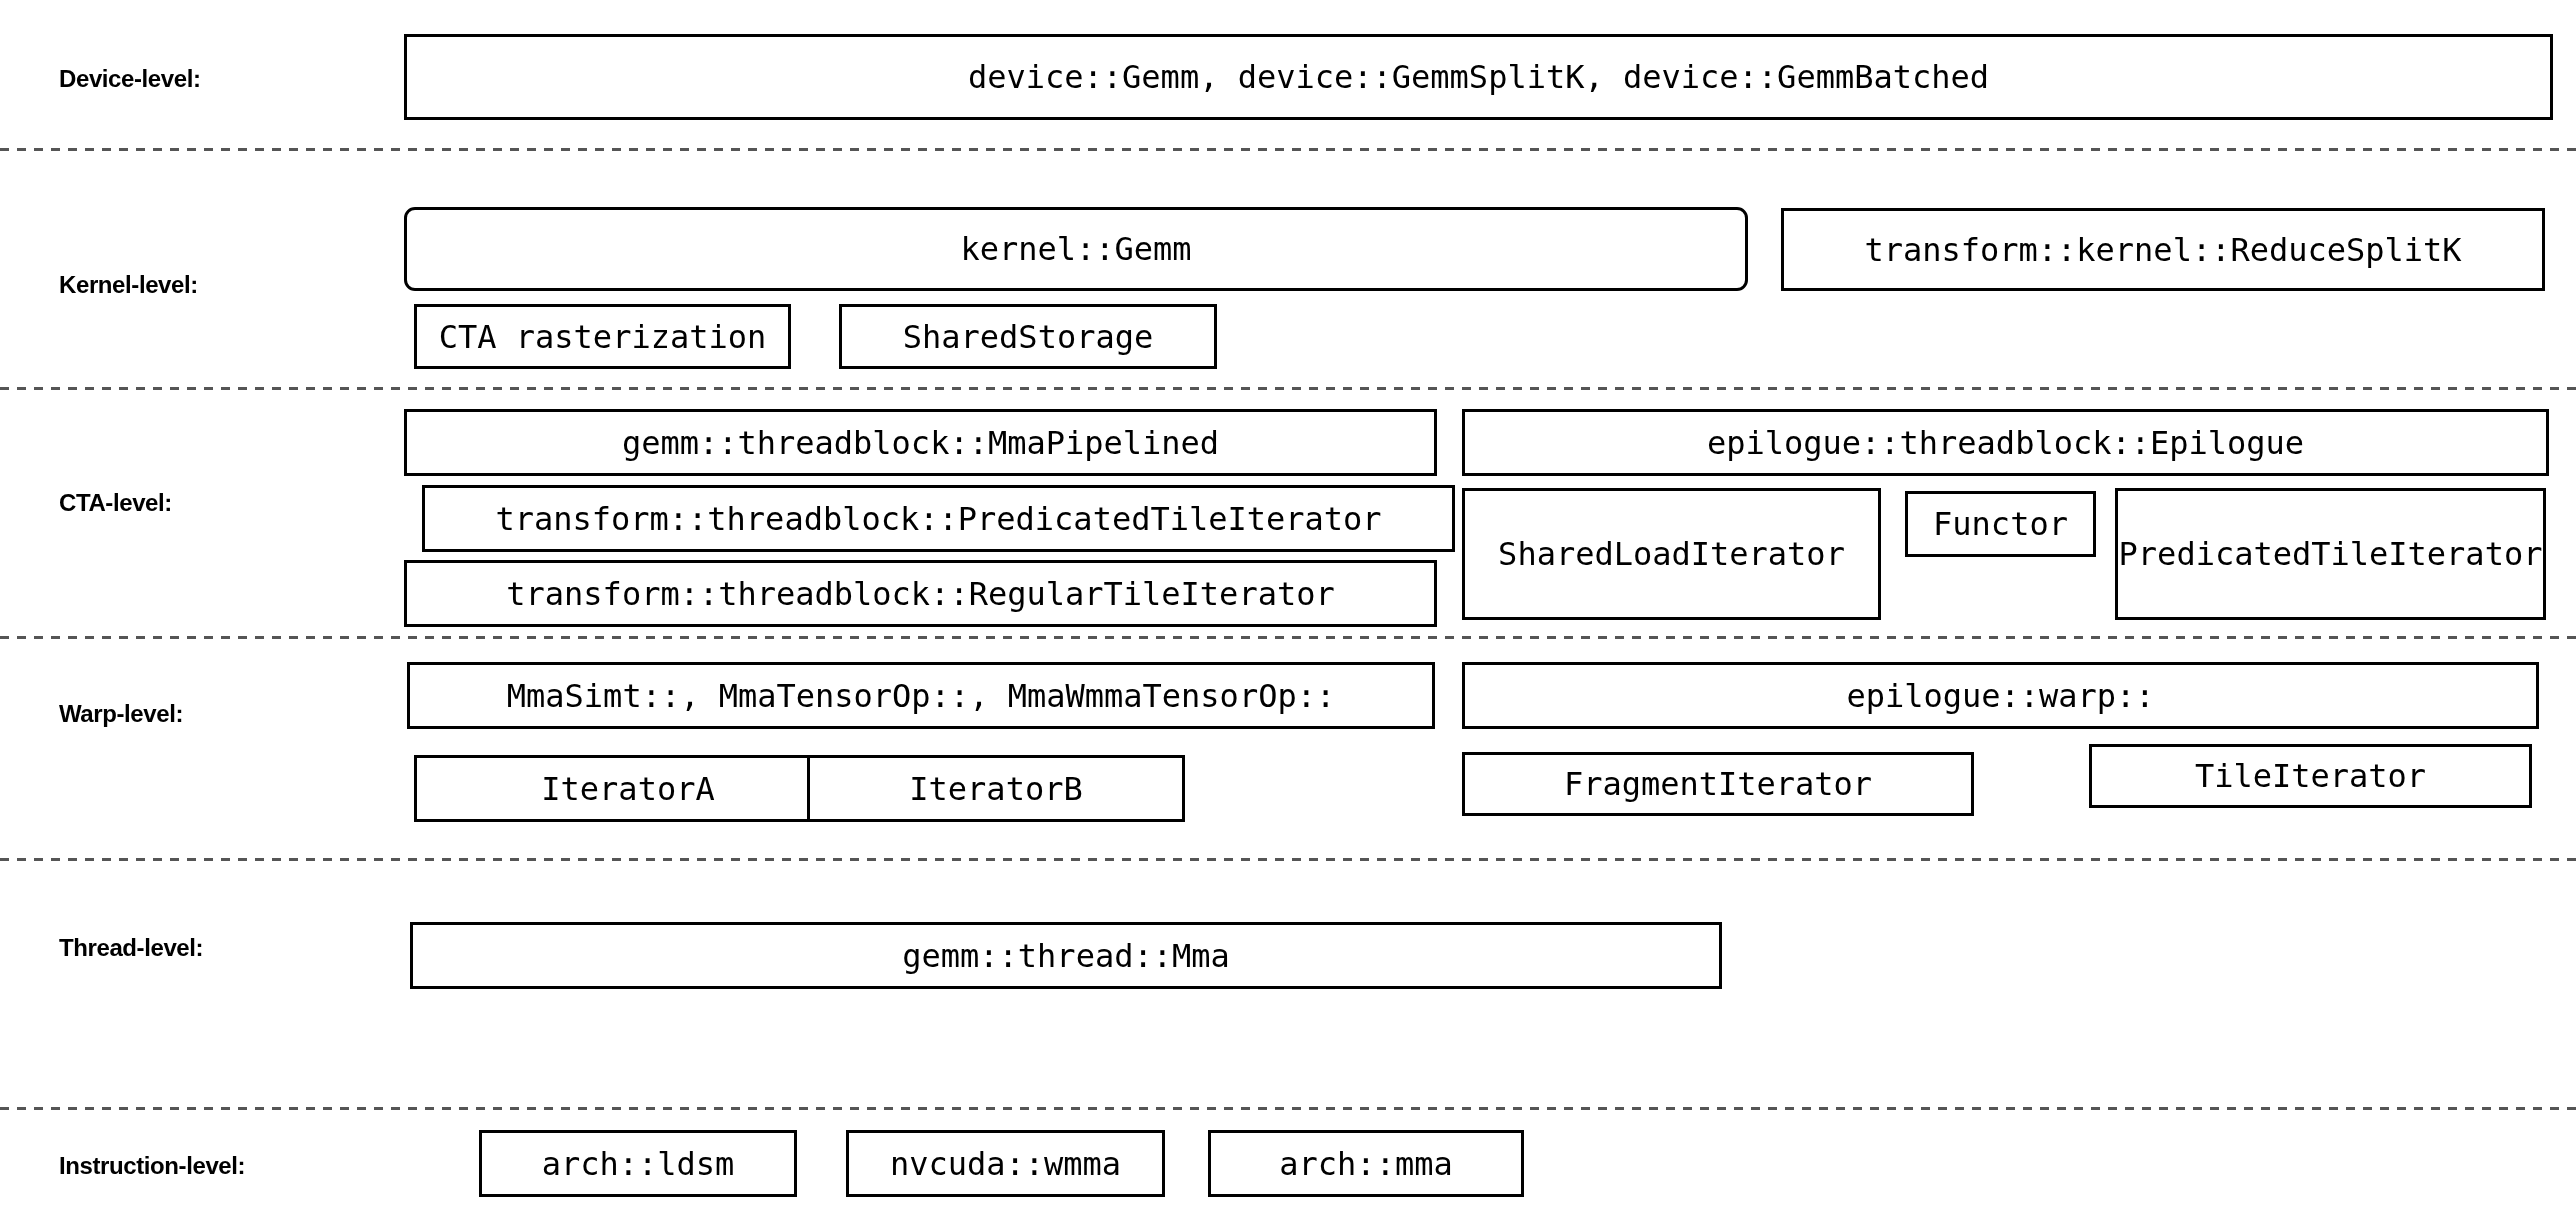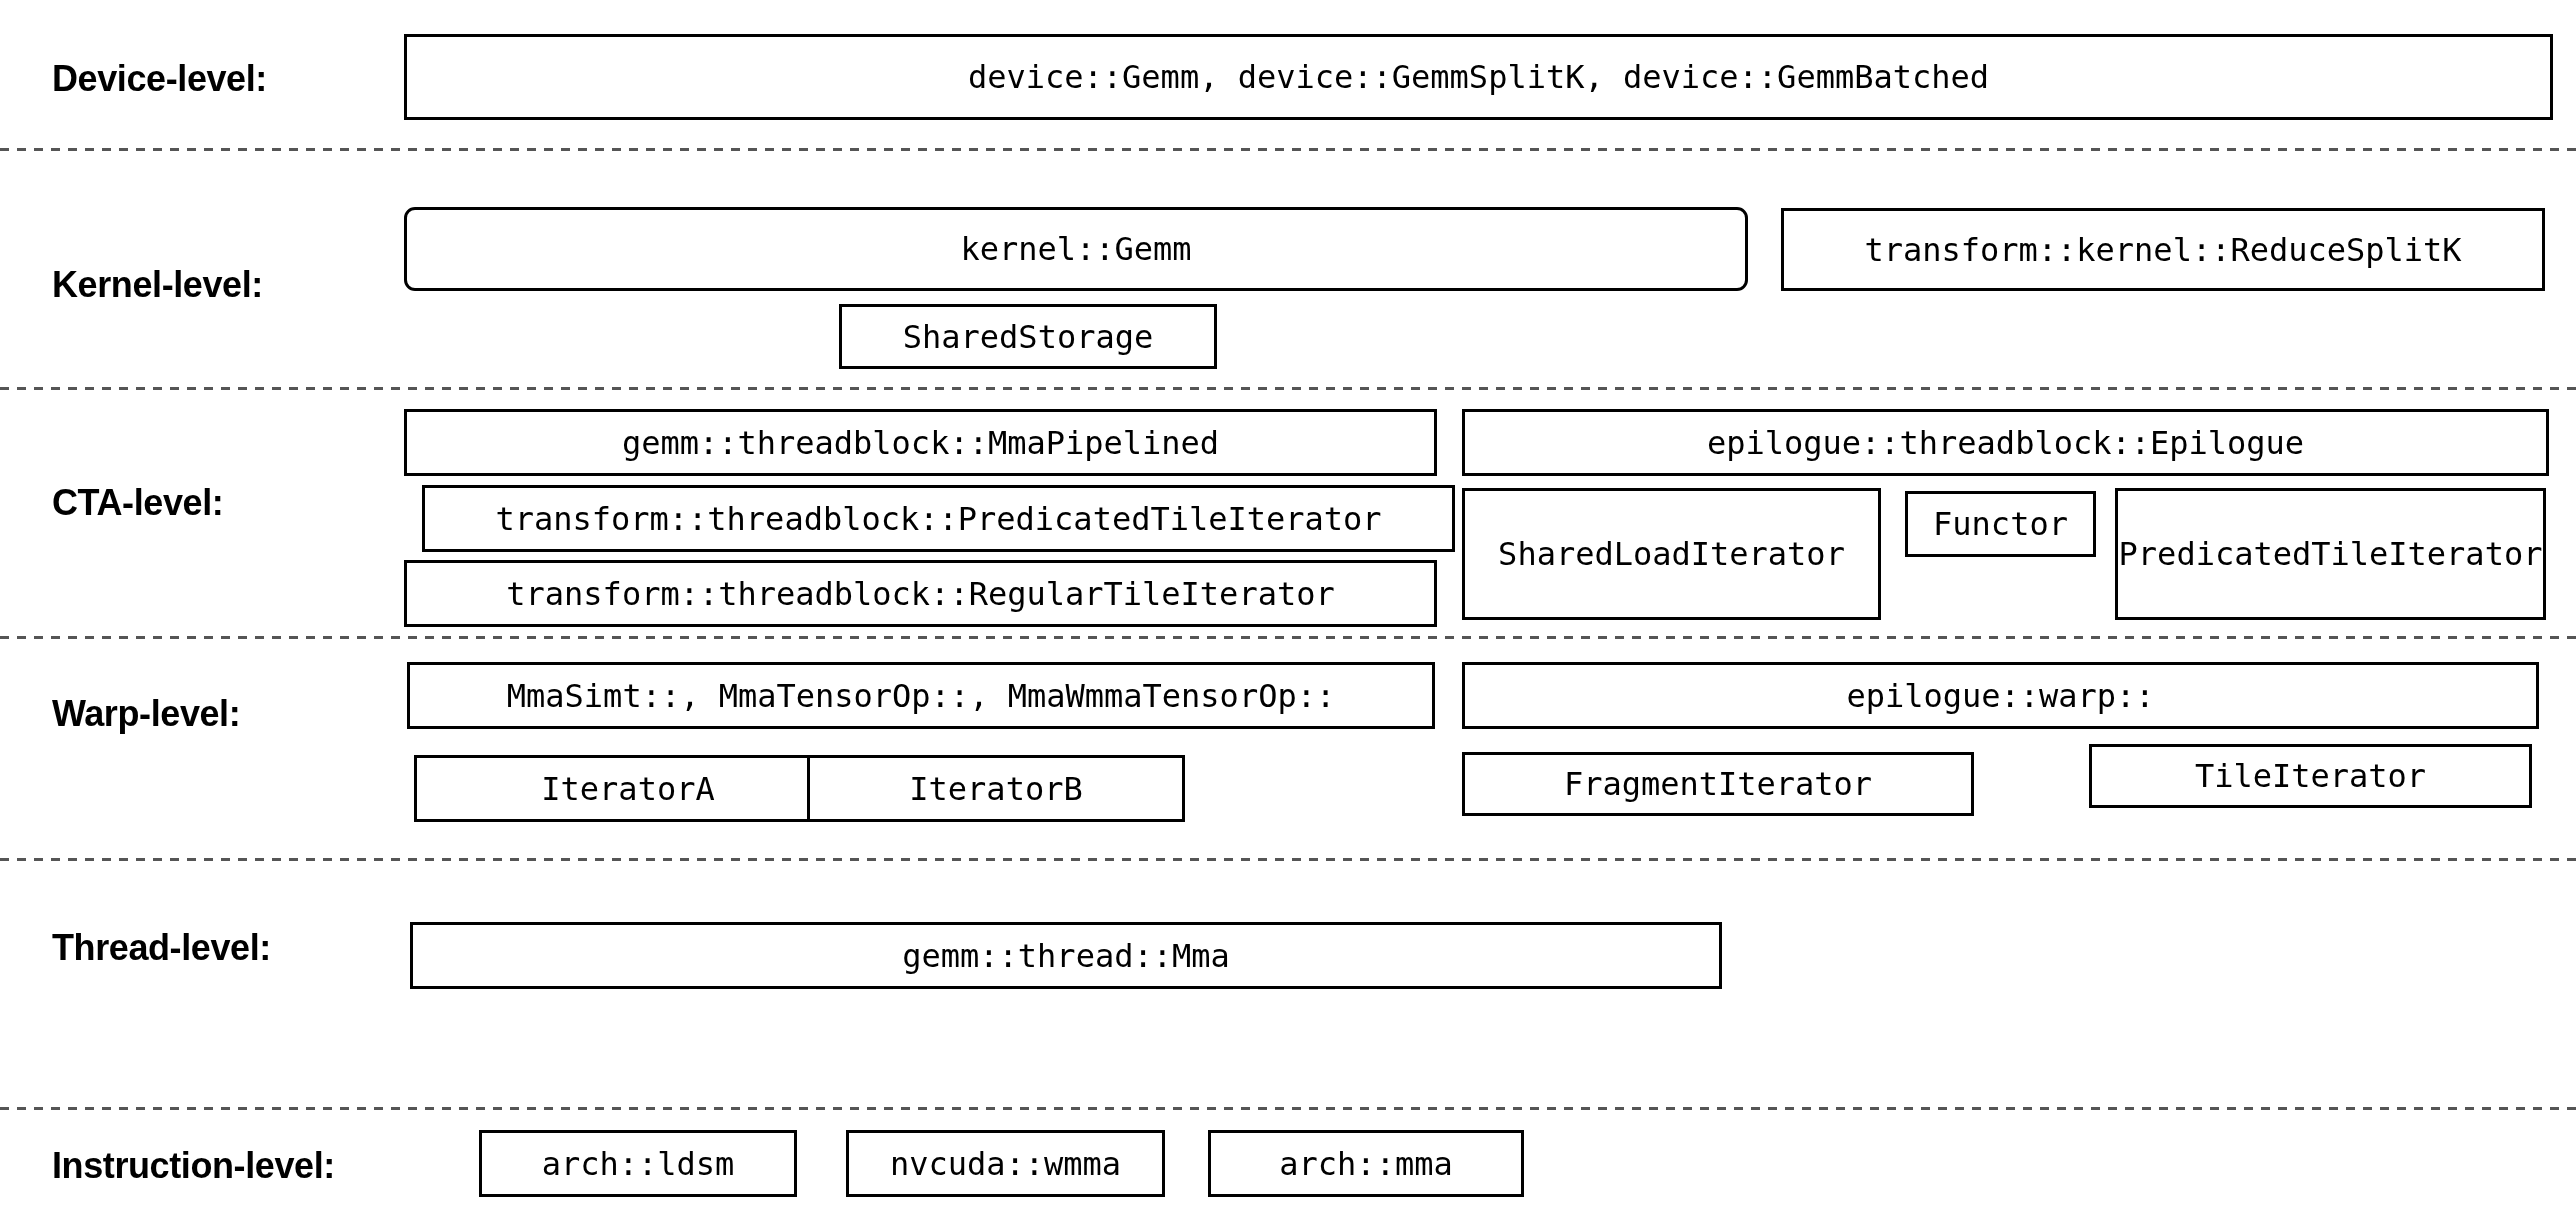--- a/index.html
+++ b/index.html
@@ -10,26 +10,26 @@
   #canvas {
     position: relative;
     width: 2576px;
     height: 1219px;
     background: #ffffff;
     font-family: "DejaVu Sans Mono", "Liberation Mono", monospace;
     overflow: hidden;
   }
   .level-label {
     position: absolute;
-    left: 52px;
+    left: 59px;
     height: 49px;
     line-height: 49px;
     font-family: "Liberation Sans", "DejaVu Sans", sans-serif;
     font-weight: 700;
-    font-size: 36px;
+    font-size: 24px;
     color: #000000;
     letter-spacing: -0.4px;
     white-space: nowrap;
   }
   .divider {
     position: absolute;
     left: 0;
     width: 2576px;
     height: 3.1px;
     background: repeating-linear-gradient(90deg, #555555 0px, #555555 9.2px, transparent 9.2px, transparent 17px);
@@ -62,20 +62,21 @@
   <div class="divider" style="top:148px;"></div>
   <div class="divider" style="top:387px;"></div>
   <div class="divider" style="top:636px;"></div>
   <div class="divider" style="top:858px;"></div>
   <div class="divider" style="top:1107px;"></div>
 
   <div class="dbox" style="left:404px; top:34px; width:2149px; height:86px;">device::Gemm, device::GemmSplitK, device::GemmBatched</div>
 
   <div class="dbox" style="left:404px; top:207px; width:1344px; height:84px;border-radius:11px;">kernel::Gemm</div>
   <div class="dbox" style="left:1781px; top:208px; width:764px; height:83px;">transform::kernel::ReduceSplitK</div>
+  <div class="dbox" style="left:414px; top:304px; width:377px; height:65px;">CTA rasterization</div>
   <div class="dbox" style="left:839px; top:304px; width:378px; height:65px;">SharedStorage</div>
 
   <div class="dbox" style="left:404px; top:409px; width:1033px; height:67px;">gemm::threadblock::MmaPipelined</div>
   <div class="dbox" style="left:404px; top:485px; width:1033px; height:67px;margin-left:18px;">transform::threadblock::PredicatedTileIterator</div>
   <div class="dbox" style="left:404px; top:560px; width:1033px; height:67px;">transform::threadblock::RegularTileIterator</div>
   <div class="dbox" style="left:1462px; top:409px; width:1087px; height:67px;">epilogue::threadblock::Epilogue</div>
   <div class="dbox" style="left:1462px; top:488px; width:419px; height:132px;">SharedLoadIterator</div>
   <div class="dbox" style="left:1905px; top:491px; width:191px; height:66px;">Functor</div>
   <div class="dbox" style="left:2115px; top:488px; width:431px; height:132px;">PredicatedTileIterator</div>
 

